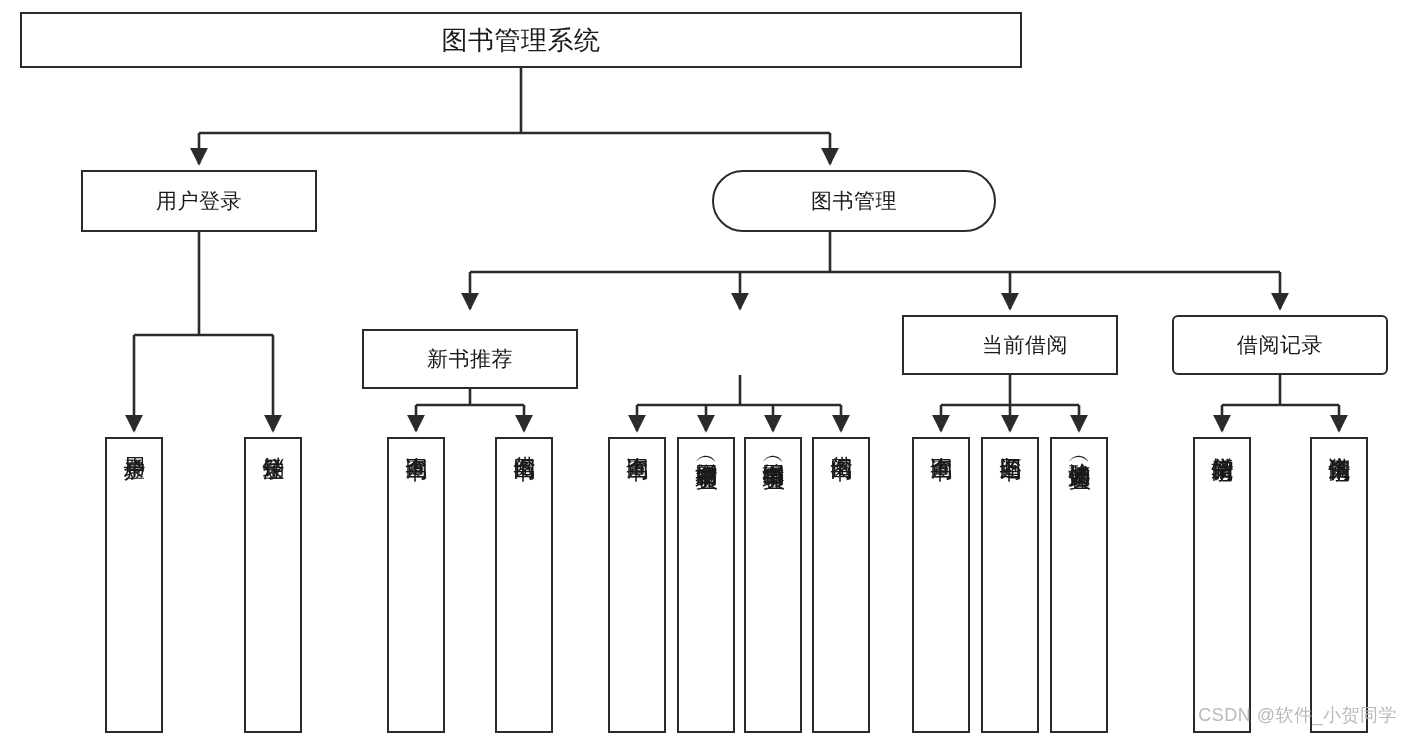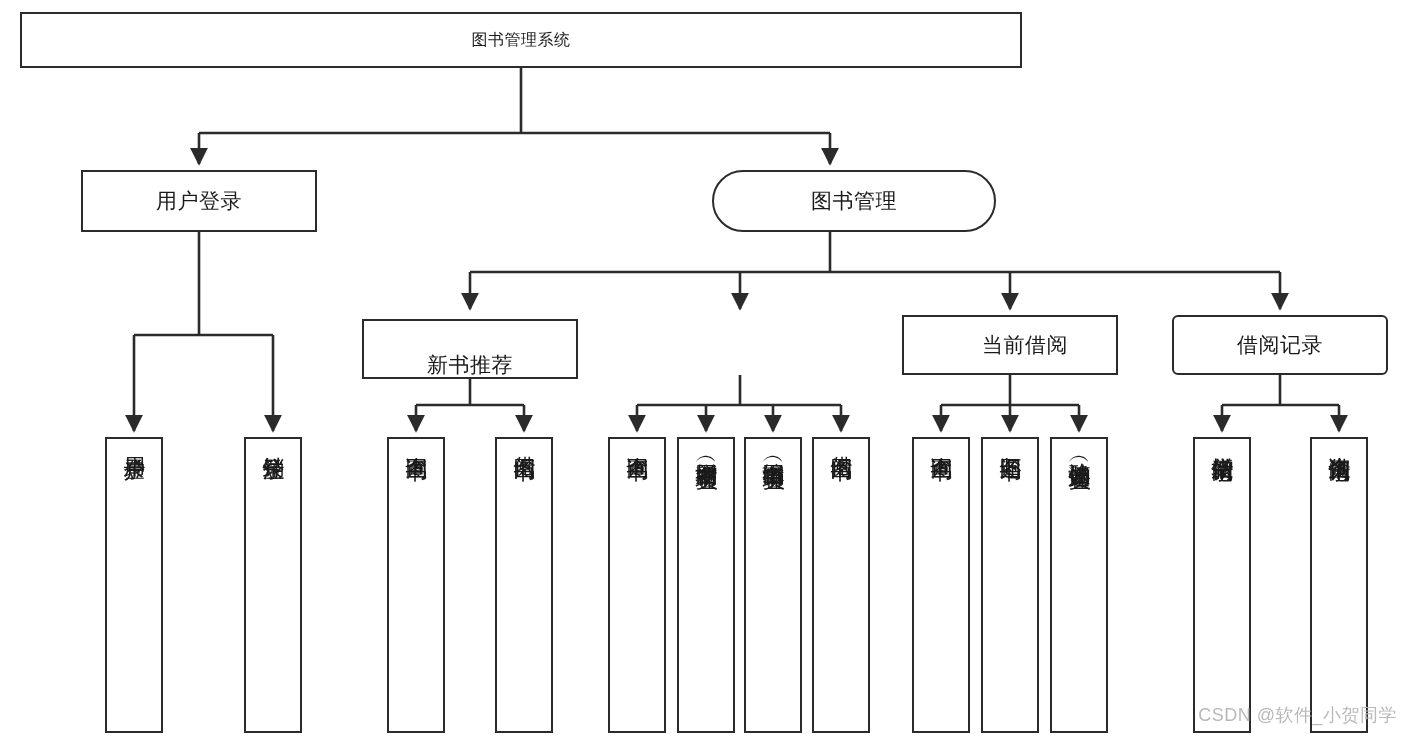--- a/index.html
+++ b/index.html
@@ -22,21 +22,21 @@
     justify-content:center;
     color:#1a1a1a;
   }
   .node .label{
     display:block;
     text-align:center;
     line-height:1.08;
     letter-spacing:0.5px;
   }
   .node.horiz .label{font-size:21px;}
-  .node.root .label{font-size:16px;}
+  .node.root .label{font-size:26px;}
 
   .node.leaf{
     align-items:flex-start;
     justify-content:center;
     padding-top:0;
   }
   .node.leaf .label{
     writing-mode:vertical-rl;
     text-orientation:upright;
     font-size:22px;
@@ -118,21 +118,21 @@
     <span class="label">图书管理系统</span>
   </div>
 
   <div class="node horiz" style="left:81px;top:170px;width:236px;height:62px;">
     <span class="label">用户登录</span>
   </div>
   <div class="node horiz" style="left:712px;top:170px;width:284px;height:62px;border-radius:31px;">
     <span class="label">图书管理</span>
   </div>
 
-  <div class="node horiz" style="left:362px;top:319px;width:216px;height:60px;align-items:flex-end;">
+  <div class="node horiz" style="left:362px;top:329px;width:216px;height:60px;">
     <span class="label">新书推荐</span>
   </div>
   <div class="node horiz" style="left:902px;top:315px;width:216px;height:60px;padding-left:30px;">
     <span class="label">当前借阅</span>
   </div>
   <div class="node horiz" style="left:1172px;top:315px;width:216px;height:60px;border-radius:6px;">
     <span class="label">借阅记录</span>
   </div>
 
   <div class="node leaf" style="left:105px;top:437px;width:58px;height:296px;">

